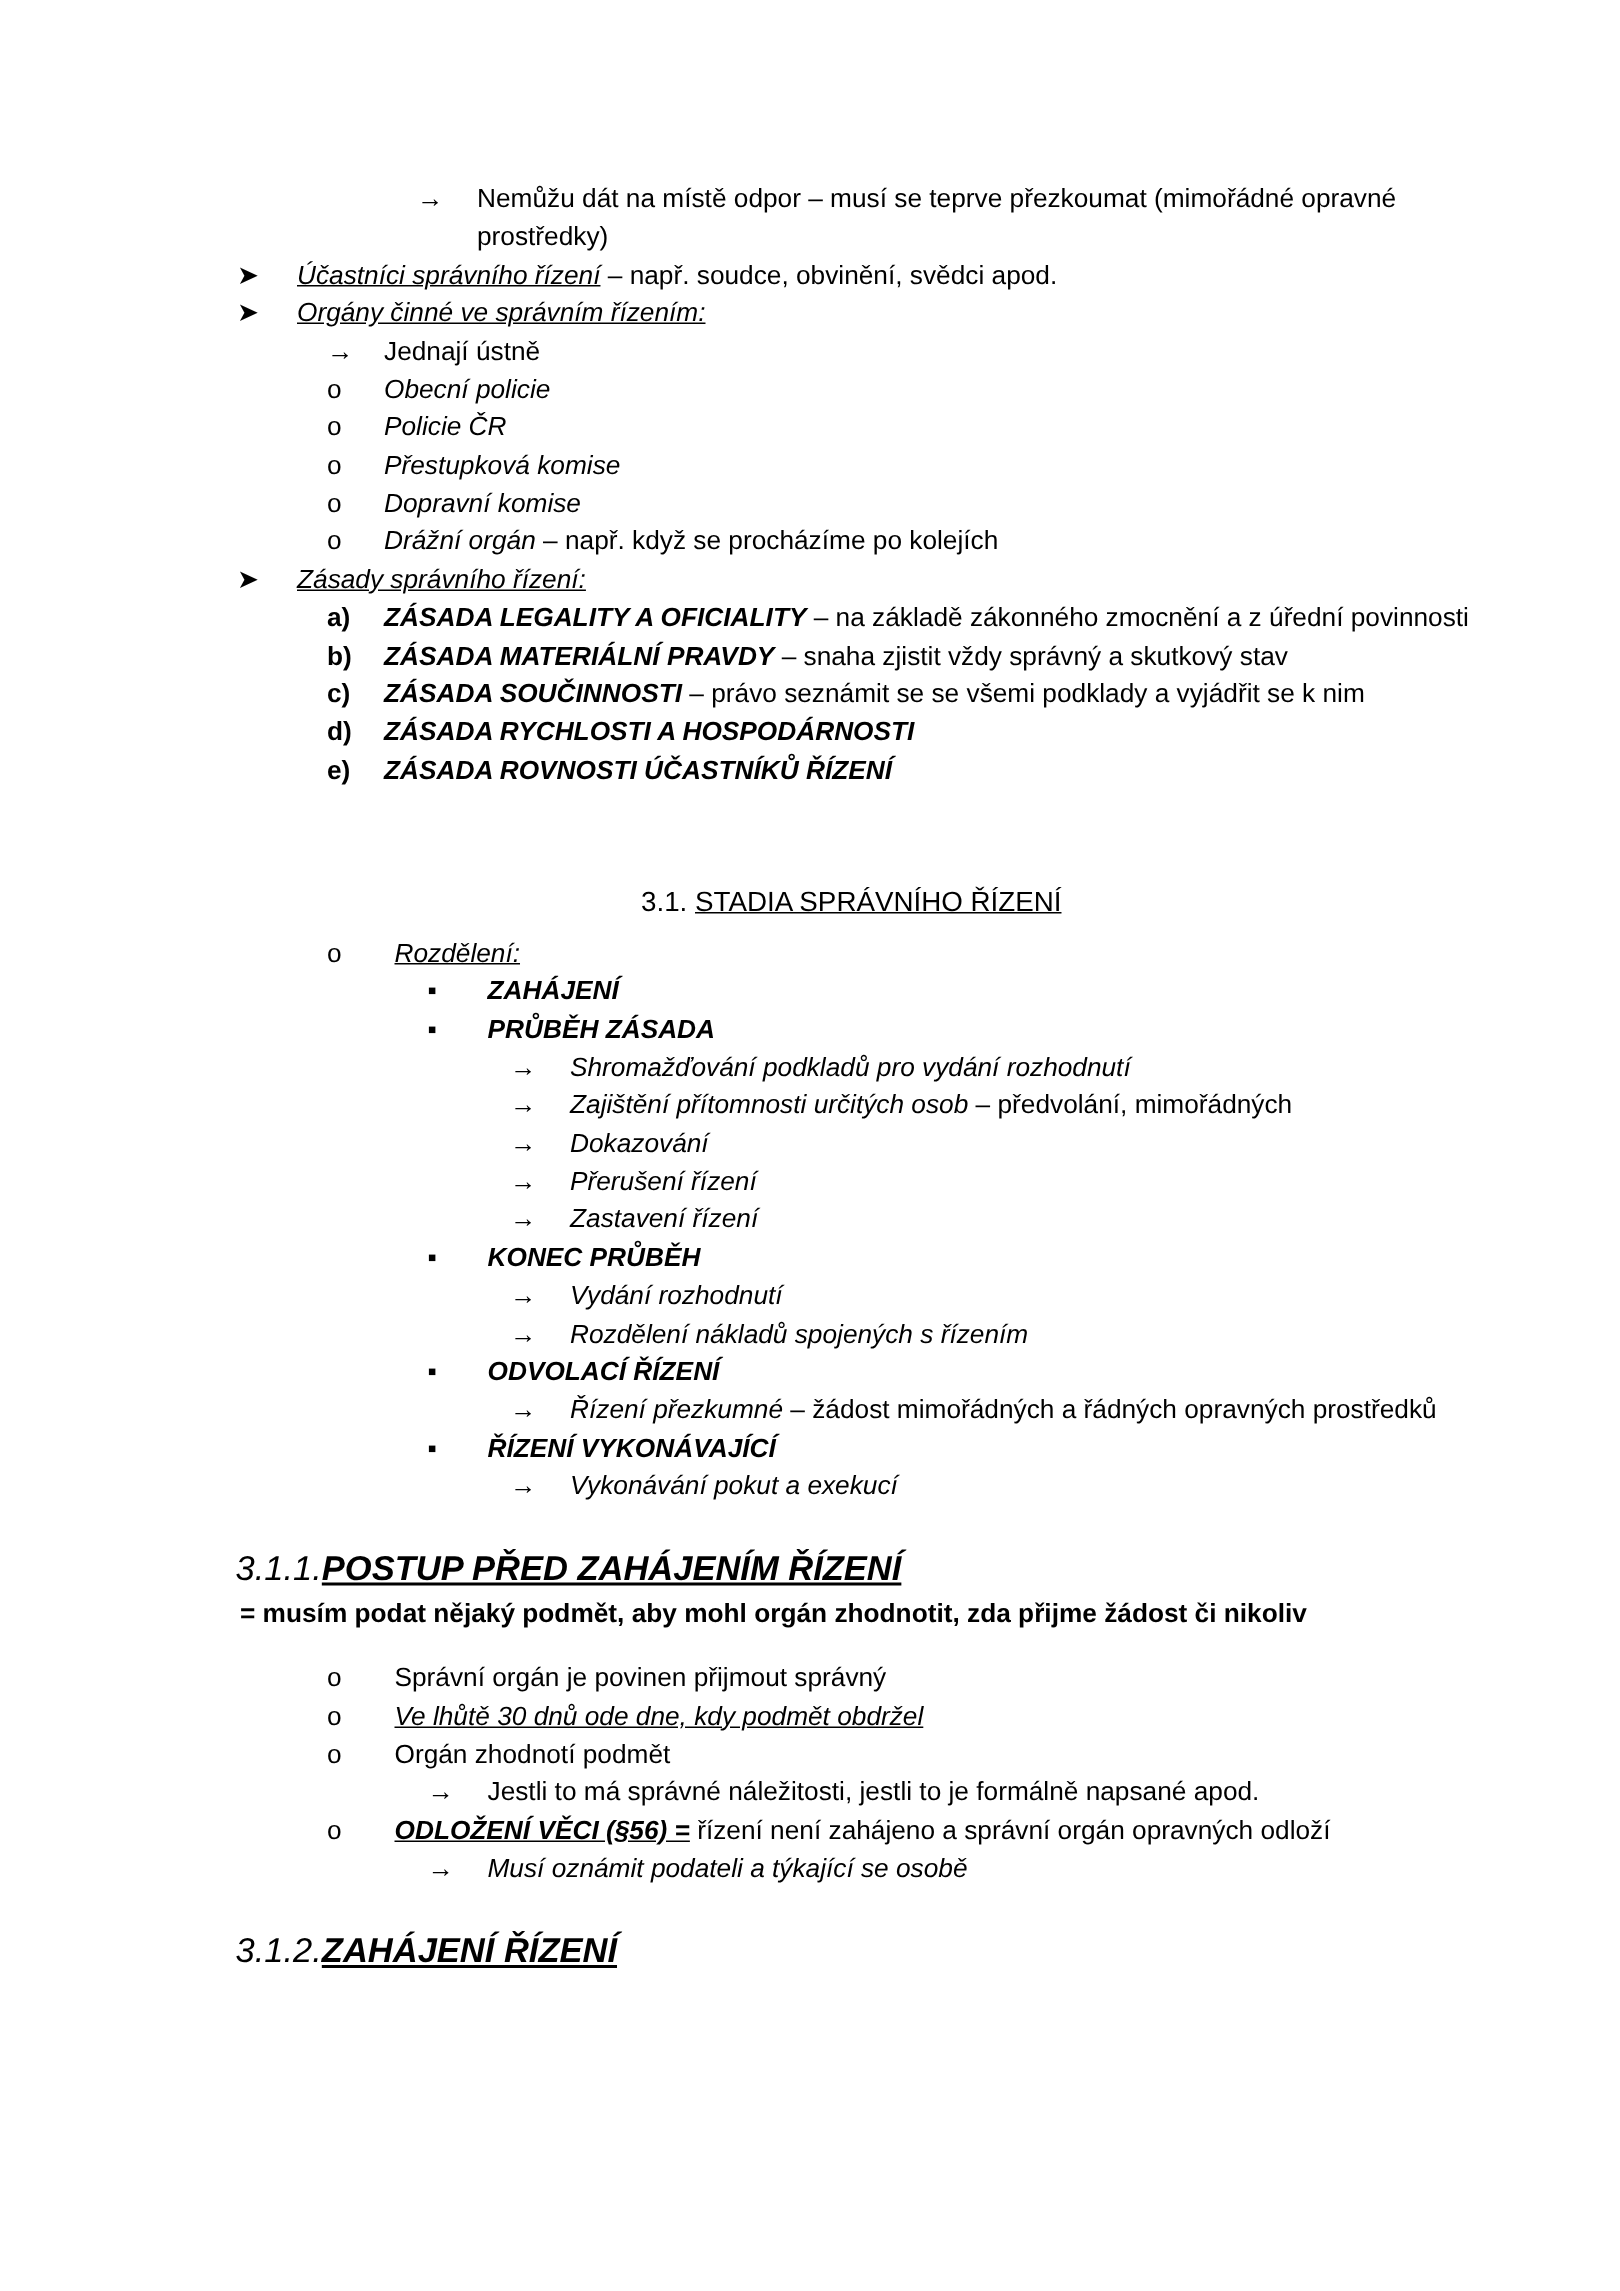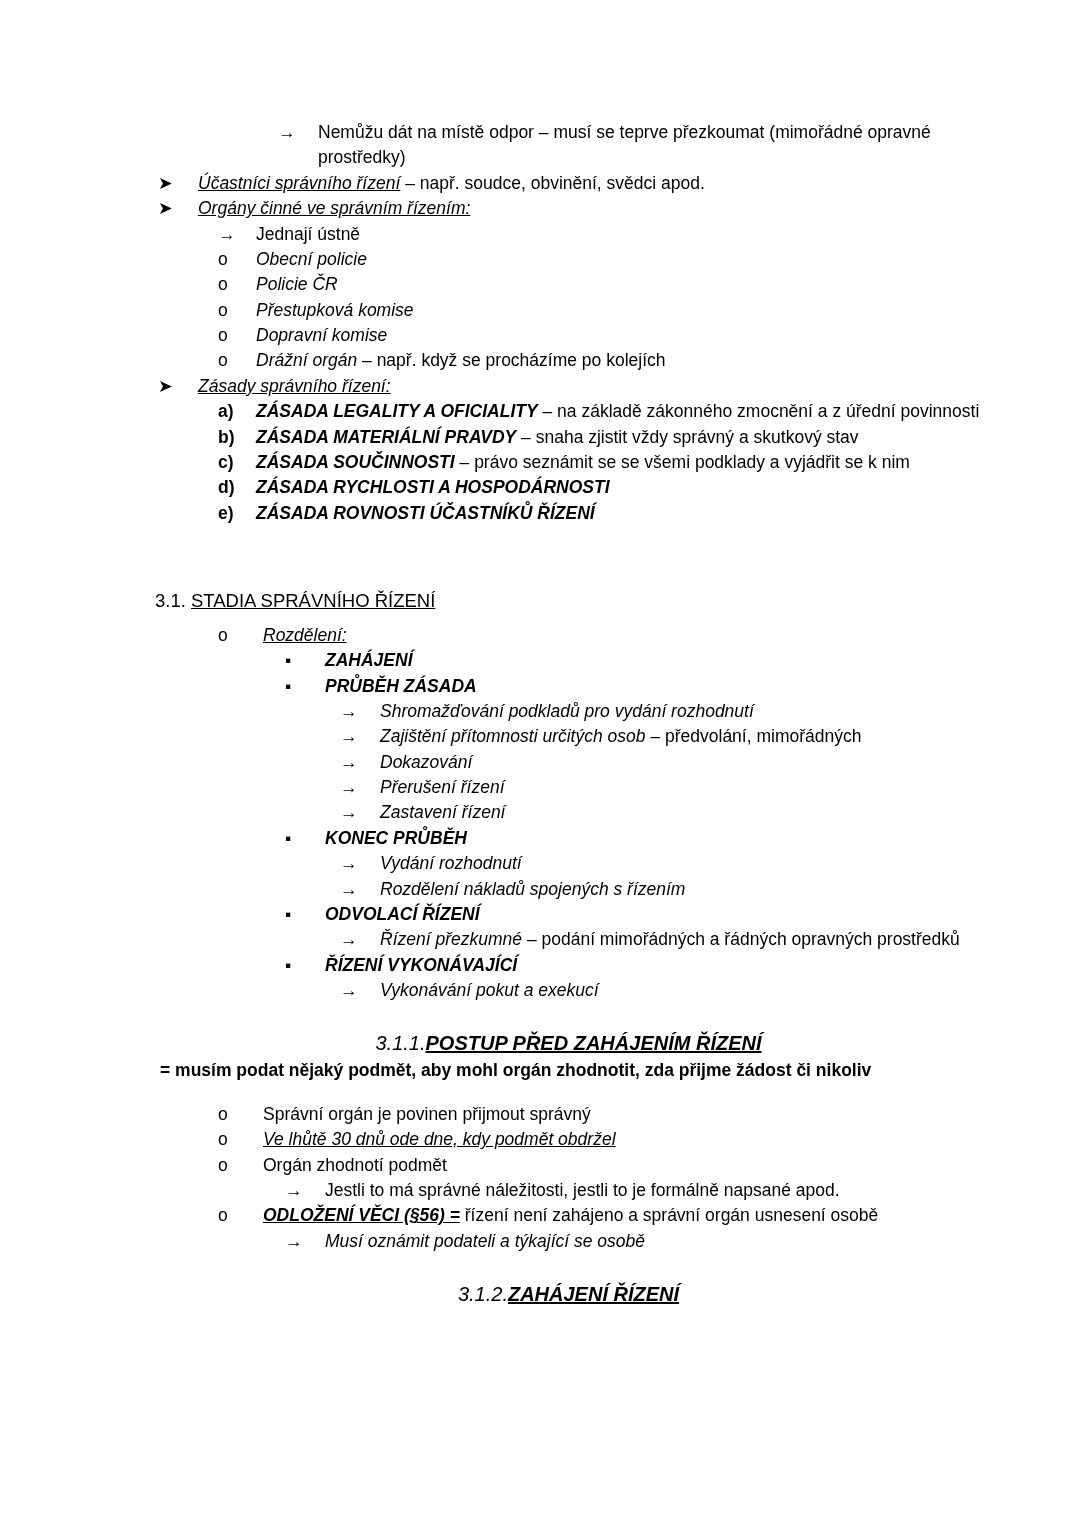--- a/index.html
+++ b/index.html
@@ -57,28 +57,28 @@
   .i { font-style: italic; }
   .b { font-weight: bold; }
   .bi { font-weight: bold; font-style: italic; }
   .u { text-decoration: underline; }
 
   .heading-num {
     margin-left: 55px;
     margin-top: 62px;
     margin-bottom: 8px;
     font-size: 18.5px;
+    text-align: center;
   }
   .heading-num .u { text-decoration: underline; }
 
   .sub-heading {
     margin-left: 57px;
     margin-top: 26px;
-    font-size: 20px;
-    text-align: center;
+    font-size: 23px;
   }
   .sub-heading .u { text-decoration: underline; font-style: italic; font-weight: bold; }
   .def-line {
     margin-left: 60px;
     font-weight: bold;
     margin-bottom: 18px;
   }
 </style>
 </head>
 <body>
@@ -189,21 +189,21 @@
       <div class="line lvl-arrow-2">
         <span class="marker">→</span>
         <span class="txt"><span class="i">Rozdělení nákladů spojených s řízením</span></span>
       </div>
       <div class="line lvl-sq">
         <span class="marker">▪</span>
         <span class="txt"><span class="bi">ODVOLACÍ ŘÍZENÍ</span></span>
       </div>
       <div class="line lvl-arrow-2">
         <span class="marker">→</span>
-        <span class="txt"><span class="i">Řízení přezkumné</span><span> – podání mimořádných a řádných opravných prostředků</span></span>
+        <span class="txt"><span class="i">Řízení přezkumné</span><span> – žádost mimořádných a řádných opravných prostředků</span></span>
       </div>
       <div class="line lvl-sq">
         <span class="marker">▪</span>
         <span class="txt"><span class="bi">ŘÍZENÍ VYKONÁVAJÍCÍ</span></span>
       </div>
       <div class="line lvl-arrow-2">
         <span class="marker">→</span>
         <span class="txt"><span class="i">Vykonávání pokut a exekucí</span></span>
       </div>
       <div class="sub-heading"><span class="i">3.1.1.</span><span class="i u">POSTUP PŘED ZAHÁJENÍM ŘÍZENÍ</span></div>
@@ -219,21 +219,21 @@
       <div class="line lvl-o3">
         <span class="marker">o</span>
         <span class="txt"><span>Orgán zhodnotí podmět</span></span>
       </div>
       <div class="line lvl-arrow-3">
         <span class="marker">→</span>
         <span class="txt"><span>Jestli to má správné náležitosti, jestli to je formálně napsané apod.</span></span>
       </div>
       <div class="line lvl-o3">
         <span class="marker">o</span>
-        <span class="txt"><span class="bi u">ODLOŽENÍ VĚCI (§56) =</span><span> řízení není zahájeno a správní orgán usnesení osobě</span></span>
+        <span class="txt"><span class="bi u">ODLOŽENÍ VĚCI (§56) =</span><span> řízení není zahájeno a správní orgán opravných odloží</span></span>
       </div>
       <div class="line lvl-arrow-3">
         <span class="marker">→</span>
         <span class="txt"><span class="i">Musí oznámit podateli a týkající se osobě</span></span>
       </div>
       <div class="sub-heading"><span class="i">3.1.2.</span><span class="i u">ZAHÁJENÍ ŘÍZENÍ</span></div>
     </div>
 </div>
 
 </body></html>

